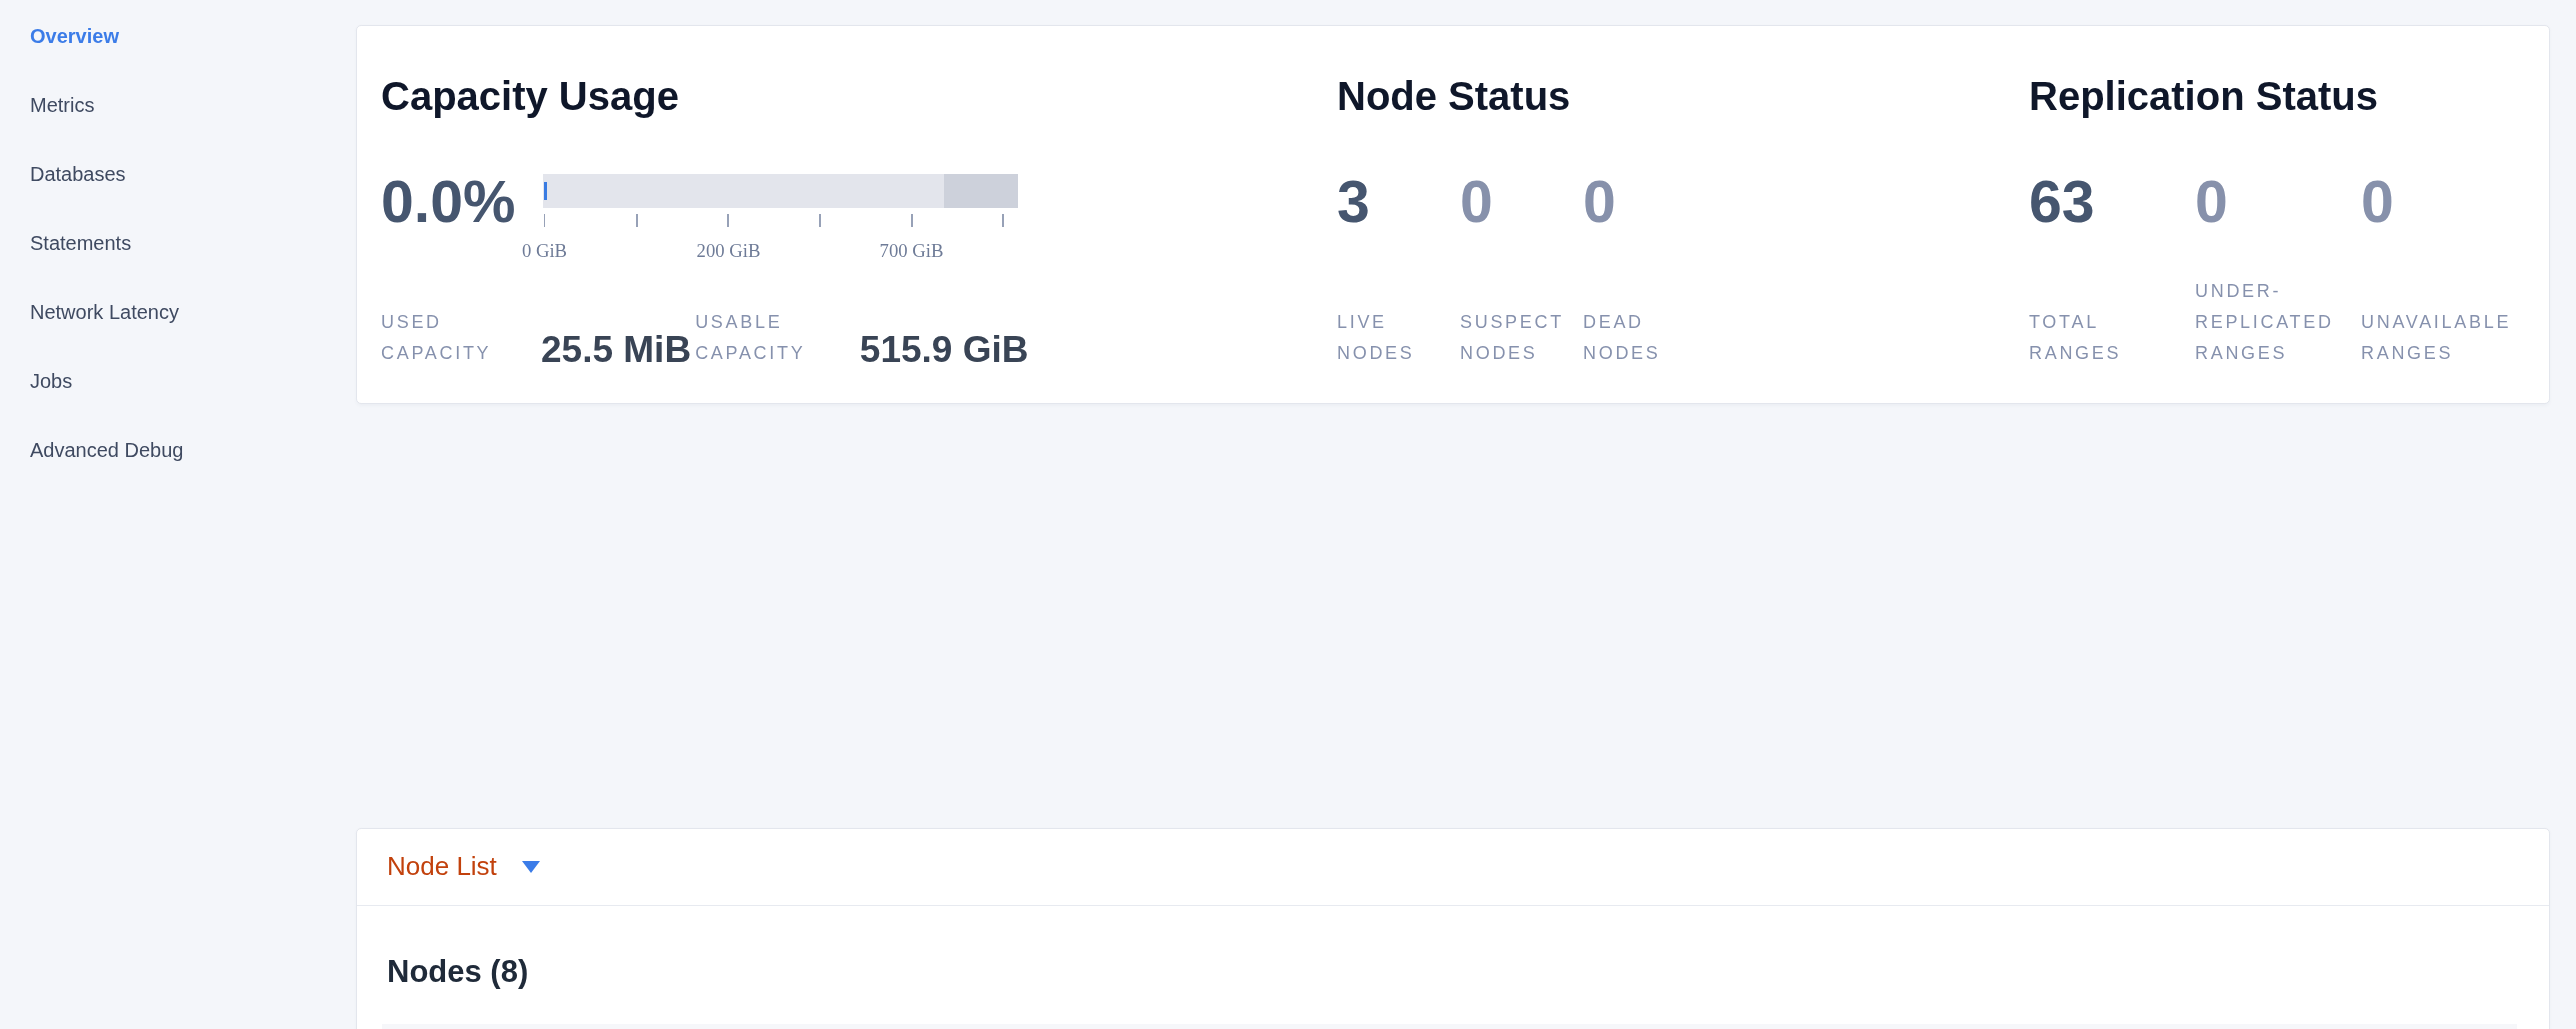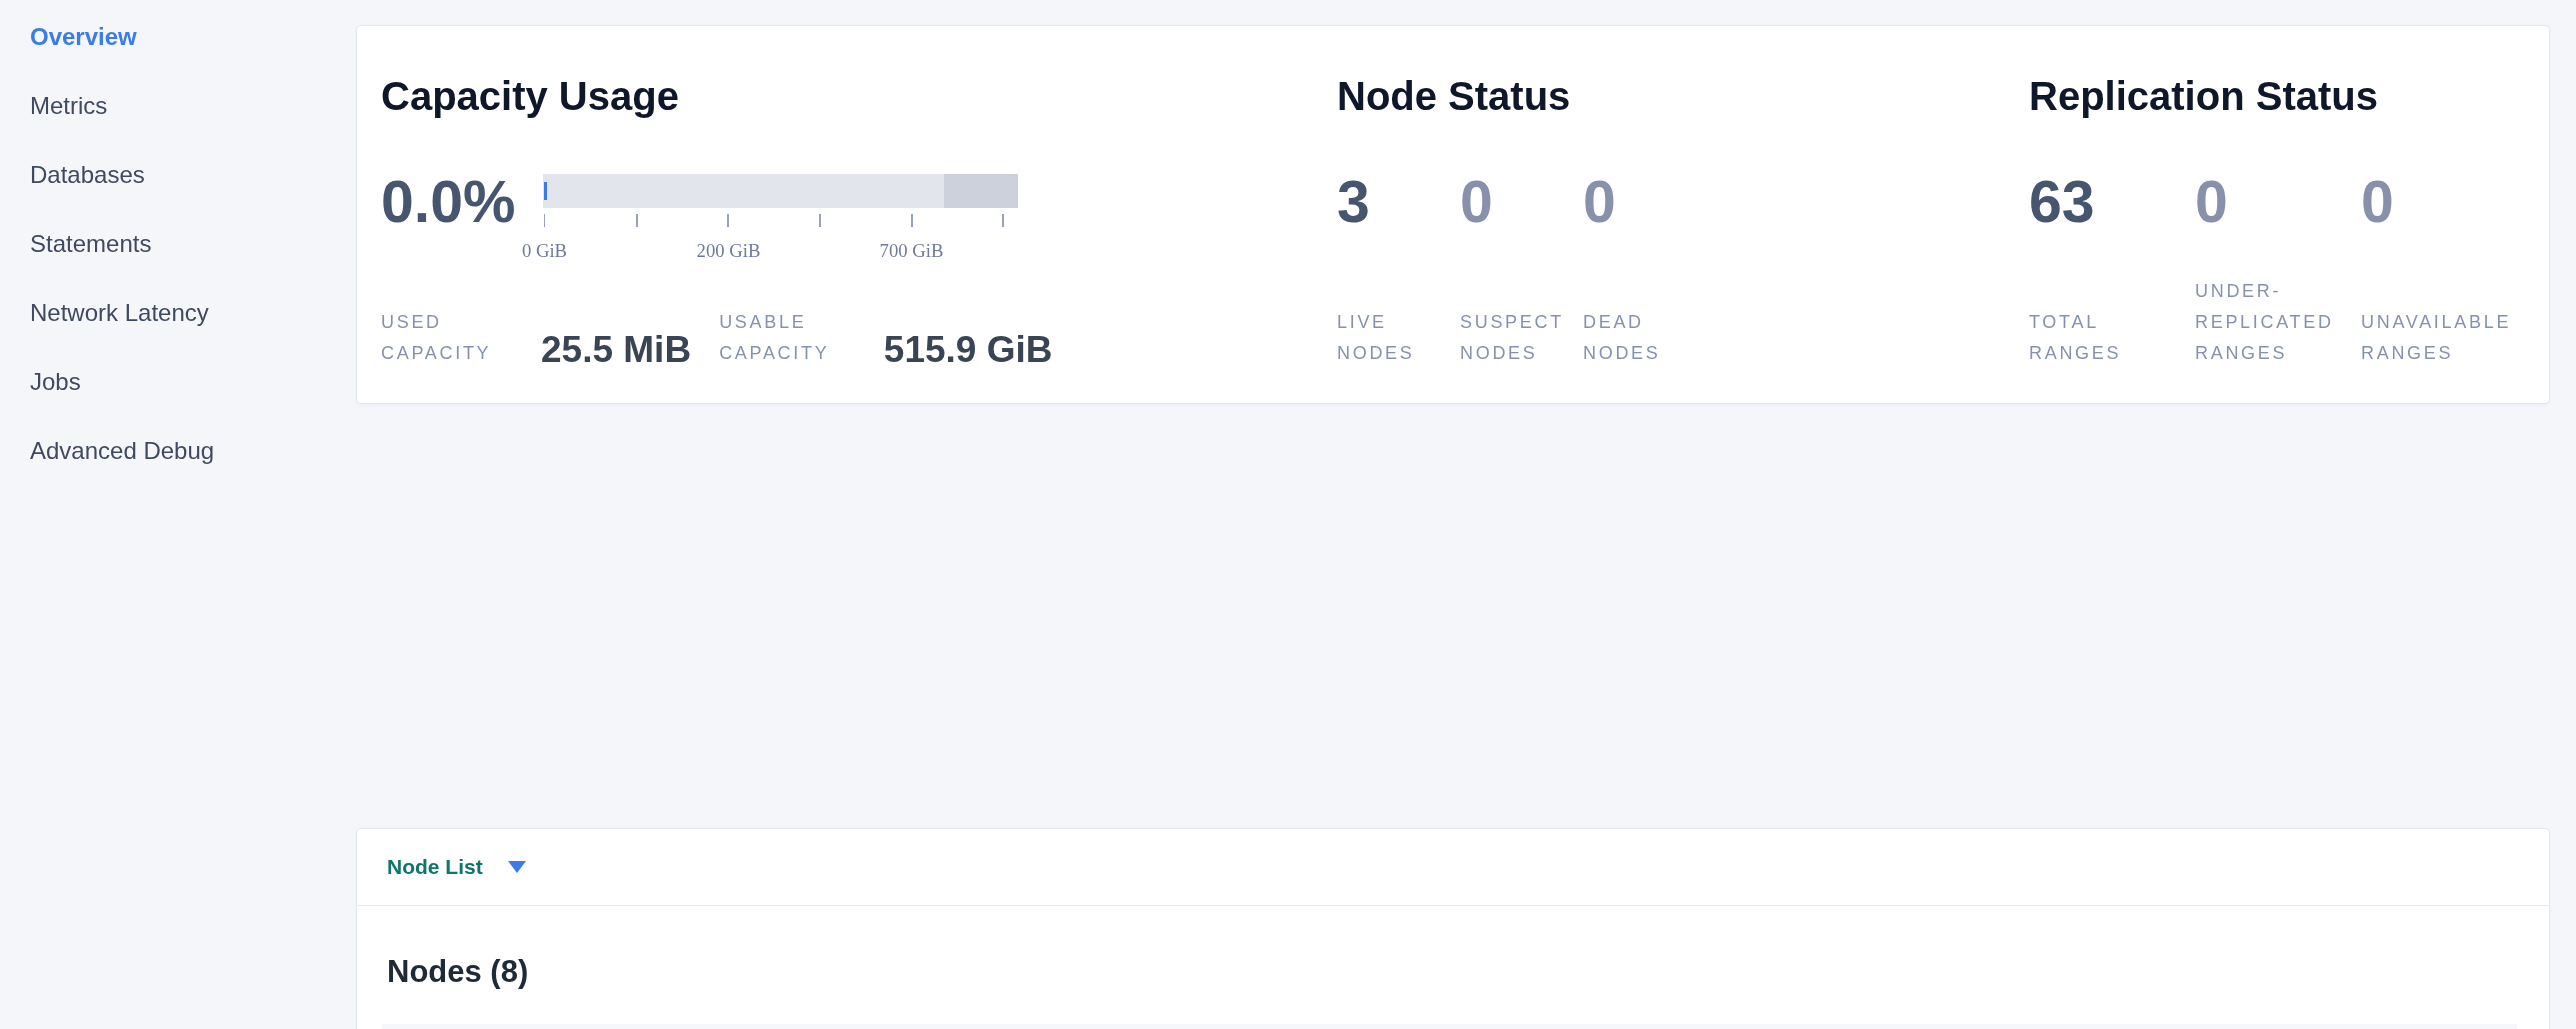--- a/index.html
+++ b/index.html
@@ -3,21 +3,21 @@
 <meta charset="utf-8">
 <style>
   * { margin:0; padding:0; box-sizing:border-box; }
   html,body { width:2576px; height:1030px; }
   body { font-family:"Liberation Sans","DejaVu Sans",sans-serif; background:#f4f6fa; color:#394455; }
   #app { position:relative; width:2576px; height:1030px; overflow:hidden; }
 
   
   .sidebar { position:absolute; left:0; top:0; width:356px; height:1030px; }
   .sidebar ul { list-style:none; padding:1.7px 0 0 30px; }
-  .sidebar li { height:69px; line-height:69px; font-size:24px; color:#3f4a61; cursor:pointer; white-space:nowrap; }
+  .sidebar li { height:69px; line-height:69px; font-size:20px; color:#3f4a61; cursor:pointer; white-space:nowrap; }
   .sidebar li.active { color:#3b7ce8; font-weight:700; }
 
   
   .content { position:absolute; left:356px; top:24.6px; width:2194px; }
   .card { background:#ffffff; border:0.8px solid #e3e6ed; border-radius:5.1px; box-shadow:0 1.7px 3.4px rgba(60,70,100,0.04); }
 
   
   .card-summary { position:relative; height:379px; }
   .panel { position:absolute; top:53px; }
   .panel h2 { font-size:40px; font-weight:600; color:#0f172a; line-height:34px; }
@@ -41,27 +41,27 @@
   .gauge-bar { position:relative; width:475px; height:34px; background:#e3e5ec; }
   .gauge-reserved { position:absolute; top:0; left:401px; width:74px; height:34px; background:#cdd1db; }
   .gauge-used { position:absolute; top:7.6px; left:0.8px; width:3.4px; height:18.7px; background:#3a7ce2; }
   .gauge-ticks { position:relative; height:12.7px; margin-top:6px; }
   .gauge-ticks i { position:absolute; top:0; width:1.7px; height:12.7px; background:#97a1b7; }
   .gauge-axis { position:relative; height:25.5px; margin-top:13px;font-family:Liberation Serif, serif; }
   .gauge-axis span { position:absolute; width:119px; text-align:center; font-size:18.7px; color:#6e7b97; }
   .cap-stats { position:absolute; top:200px; left:0; height:90px; display:flex; align-items:flex-end; }
   .cap-stats .stat-value { font-size:37px; line-height:39px; font-weight:700; color:#394455; white-space:nowrap; }
   .cap-lbl-1 { width:138px; margin-right:22px; }
-  .cap-val-1 { margin-right:28px; }
+  .cap-val-1 { margin-right:4px; }
   .cap-lbl-2 { width:146px; margin-right:18.7px; }
 
   
   .card-nodes { margin-top:424px; height:559px; }
   .nodelist-row { height:77px; border-bottom:0.8px solid #e7eaf0; display:flex; align-items:center; padding-left:30px; cursor:pointer; }
-  .nodelist-label { font-size:21px; font-weight:700; color:#0f766e; }
+  .nodelist-label { font-size:26px; font-weight:400; color:#c2410c; }
   .caret-down { width:0; height:0; border-left:9.3px solid transparent; border-right:9.3px solid transparent; border-top:12px solid #3b7ce8; margin-left:25.5px; }
   .nodes-heading { margin:48px 0 0 30px; font-size:31px; line-height:36px; color:#1f2a39; }
 
   table.nodes-table { margin:34px 24.6px 0 24.6px; width:2135px; border-collapse:collapse; table-layout:fixed; }
   .nodes-table thead tr { height:76px; background:#f6f7fa; }
   .nodes-table th { font-size:18.7px; font-weight:700; letter-spacing:2.4px; color:#475872; vertical-align:middle; }
   .col-right { text-align:right; }
 </style>
 </head>
 <body>

